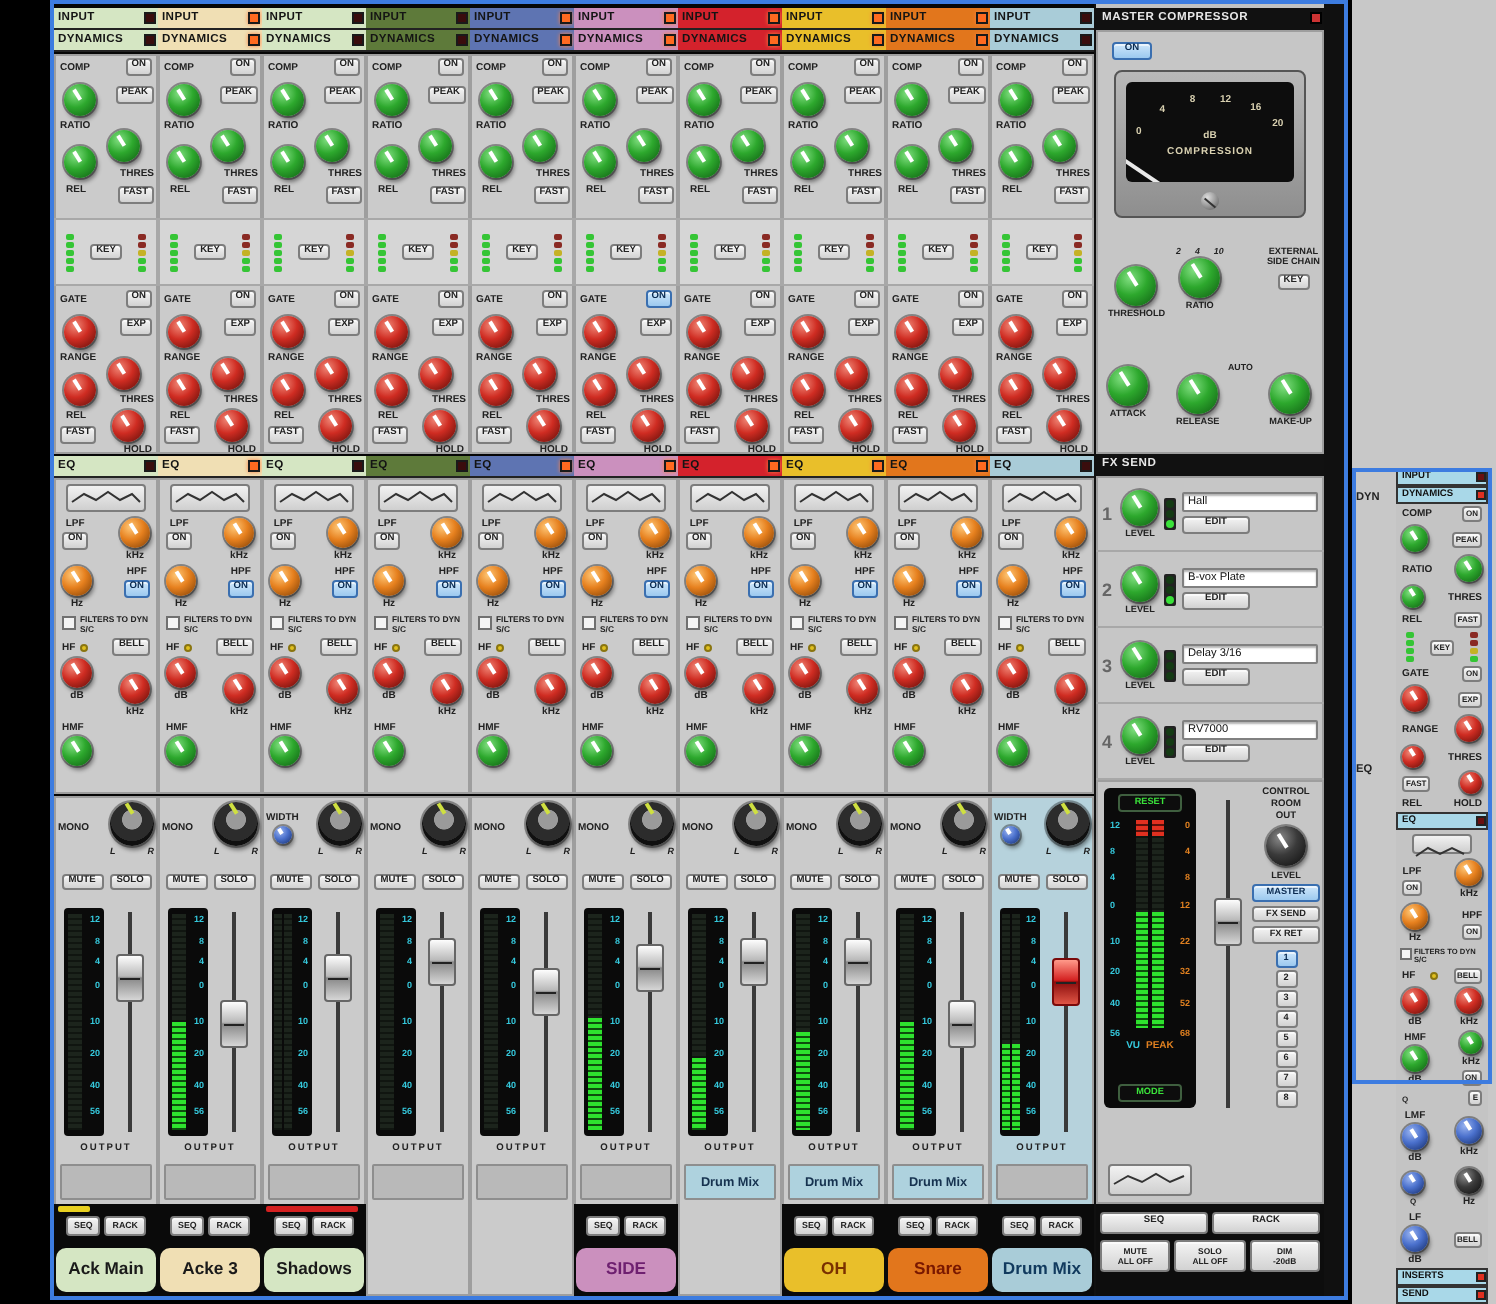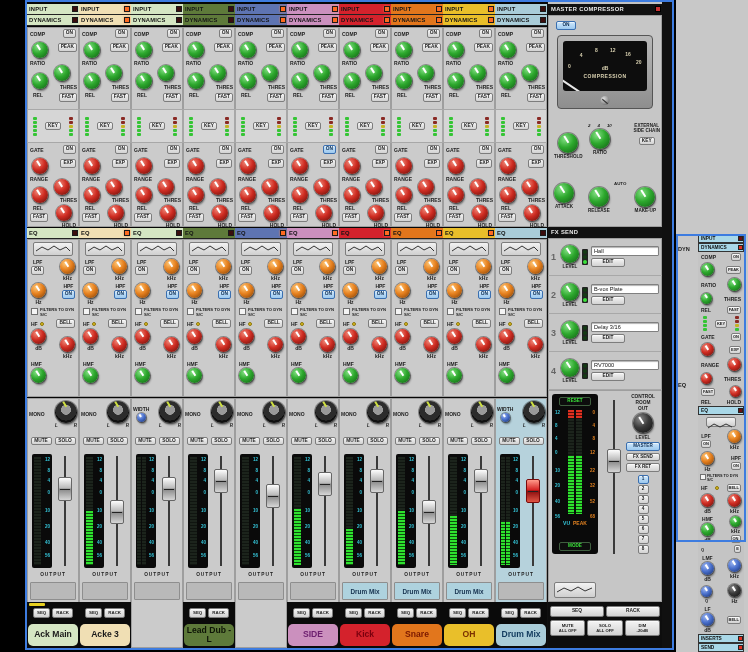--- a/index.html
+++ b/index.html
@@ -671,20 +671,32 @@
               </div>
         </div>
         <div class="ftrack">
               <div class="fcap" style="--fpos: 20%;"></div>
             </div>
       </div>
       <div class="outlab">OUTPUT</div>
       <div class="routing">
             <span></span>
           </div>
+      <div class="blackzone">
+        <div class="pkrow">
+              <i class="pkbar" style="--pkc: #d42020; --pkw: 46px;"></i>
+            </div>
+        <div class="srrow">
+          <button class="btn sr">SEQ</button>
+          <button class="btn sr">RACK</button>
+        </div>
+        <div class="nametab">
+              <span>Shadows</span>
+            </div>
+      </div>
     </div>
   </div>
       <div class="strip" style="--chc: #5e7a3a; --cht: #0d1405;">
     <div class="hdr" style="margin-top:2px">
       <span>INPUT</span>
       <i class="ind"></i>
     </div>
     <div class="hdr">
       <span>DYNAMICS</span>
       <i class="ind"></i>
@@ -826,32 +838,20 @@
               </div>
         </div>
         <div class="ftrack">
               <div class="fcap" style="--fpos: 13%;"></div>
             </div>
       </div>
       <div class="outlab">OUTPUT</div>
       <div class="routing">
             <span></span>
           </div>
-      <div class="blackzone">
-        <div class="pkrow">
-              <i class="pkbar"></i>
-            </div>
-        <div class="srrow">
-          <button class="btn sr">SEQ</button>
-          <button class="btn sr">RACK</button>
-        </div>
-        <div class="nametab">
-              <span>Lead Dub -L</span>
-            </div>
-      </div>
     </div>
   </div>
       <div class="strip indlit" style="--chc: #5e74b2; --cht: #0a1430;">
     <div class="hdr" style="margin-top:2px">
       <span>INPUT</span>
       <i class="ind"></i>
     </div>
     <div class="hdr">
       <span>DYNAMICS</span>
       <i class="ind"></i>
@@ -1315,30 +1315,185 @@
               </div>
         </div>
         <div class="ftrack">
               <div class="fcap" style="--fpos: 13%;"></div>
             </div>
       </div>
       <div class="outlab">OUTPUT</div>
       <div class="routing hasout">
             <span>Drum Mix</span>
           </div>
+    </div>
+  </div>
+      <div class="strip indlit" style="--chc: #e9bf2a; --cht: #7a3000;">
+    <div class="hdr" style="margin-top:2px">
+      <span>INPUT</span>
+      <i class="ind"></i>
+    </div>
+    <div class="hdr">
+      <span>DYNAMICS</span>
+      <i class="ind"></i>
+    </div>
+    <div class="panel dynpanel">
+      <div class="blk comp">
+        <span class="bl slab" style="left:3px;top:4px">COMP</span>
+        <button class="bl btn" style="right:3px;top:2px">ON</button>
+        <div class="bl knob green k16" style="left:5px;top:15px"></div>
+        <button class="bl btn" style="right:2px;top:16px">PEAK</button>
+        <span class="bl slab" style="left:3px;top:33px">RATIO</span>
+        <div class="bl knob green k16" style="left:27px;top:38px"></div>
+        <div class="bl knob green k16" style="left:5px;top:46px"></div>
+        <span class="bl slab" style="right:2px;top:57px">THRES</span>
+        <span class="bl slab" style="left:6px;top:65px">REL</span>
+        <button class="bl btn" style="right:2px;top:66px">FAST</button>
+      </div>
+      <div class="keyrow">
+        <span class="ledcol">
+          <i class="led g"></i>
+              <i class="led g"></i>
+              <i class="led g"></i>
+              <i class="led g"></i>
+              <i class="led g"></i>
+        </span>
+        <button class="btn">KEY</button>
+        <span class="ledcol">
+          <i class="led dim"></i>
+              <i class="led dim"></i>
+              <i class="led y"></i>
+              <i class="led g"></i>
+              <i class="led g"></i>
+        </span>
+      </div>
+      <div class="blk gate">
+        <span class="bl slab" style="left:3px;top:4px">GATE</span>
+        <button class="bl btn b-on2" style="right:3px;top:2px">ON</button>
+        <button class="bl btn" style="right:3px;top:16px">EXP</button>
+        <div class="bl knob red k16" style="left:5px;top:15px"></div>
+        <span class="bl slab" style="left:3px;top:33px">RANGE</span>
+        <div class="bl knob red k16" style="left:27px;top:36px"></div>
+        <span class="bl slab" style="right:2px;top:54px">THRES</span>
+        <div class="bl knob red k16" style="left:5px;top:44px"></div>
+        <span class="bl slab" style="left:6px;top:62px">REL</span>
+        <button class="bl btn" style="left:3px;top:70px">FAST</button>
+        <div class="bl knob red k16" style="left:29px;top:62px"></div>
+        <span class="bl slab" style="right:3px;top:79px">HOLD</span>
+      </div>
+    </div>
+    <div class="hdr eqhdr">
+      <span>EQ</span>
+      <i class="ind"></i>
+    </div>
+    <div class="panel eqpanel">
+      <button class="curvebtn">
+        <svg width="38" height="12" viewBox="0 0 38 12">
+              <polyline points="2,8 8,4 14,7 20,3 26,7 32,4 36,8" fill="none" stroke="#333" stroke-width="1"></polyline>
+            </svg>
+      </button>
+      <div class="eqrow">
+        <div class="eqcol">
+              <span class="slab">LPF</span>
+          <button class="btn">ON</button>
+            </div>
+        <div class="eqcol">
+              <div class="knob orange k15"></div>
+          <span class="slab">kHz</span>
+            </div>
+      </div>
+      <div class="eqrow">
+        <div class="eqcol">
+              <div class="knob orange k15"></div>
+          <span class="slab">Hz</span>
+            </div>
+        <div class="eqcol">
+              <span class="slab">HPF</span>
+          <button class="btn hpfon">ON</button>
+            </div>
+      </div>
+      <div class="filtrow">
+            <span class="cb"></span>
+        <span class="fl slab">FILTERS TO DYN S/C</span>
+          </div>
+      <div class="hfrow">
+            <span class="slab">HF</span>
+        <i class="yled"></i>
+        <button class="btn">BELL</button>
+          </div>
+      <div class="eqrow">
+        <div class="eqcol">
+              <div class="knob red k15"></div>
+          <span class="slab">dB</span>
+            </div>
+        <div class="eqcol" style="margin-top:8px">
+              <div class="knob red k15"></div>
+          <span class="slab">kHz</span>
+            </div>
+      </div>
+      <div class="hfrow">
+            <span class="slab">HMF</span>
+          </div>
+      <div class="eqrow">
+            <div class="eqcol">
+              <div class="knob green k15"></div>
+            </div>
+          </div>
+    </div>
+    <div class="panel faderpanel">
+      <div class="panrow">
+        <span class="slab monolab">MONO</span>
+
+        <div class="panwrap">
+              <div class="knob pan k22"></div>
+          <span class="lr">
+                <i>L</i>
+                <i>R</i>
+              </span>
+            </div>
+      </div>
+      <div class="msrow">
+        <button class="btn mbtn">MUTE</button>
+        <button class="btn mbtn">SOLO</button>
+      </div>
+      <div class="meterrow">
+        <div class="meter">
+          <div class="mbar b1">
+                <div class="mfill" style="height: 45%;"></div>
+              </div>
+
+          <div class="mscale">
+                <span>12</span>
+                <span>8</span>
+                <span>4</span>
+                <span>0</span>
+                <span>10</span>
+                <span>20</span>
+                <span>40</span>
+                <span>56</span>
+              </div>
+        </div>
+        <div class="ftrack">
+              <div class="fcap" style="--fpos: 13%;"></div>
+            </div>
+      </div>
+      <div class="outlab">OUTPUT</div>
+      <div class="routing hasout">
+            <span>Drum Mix</span>
+          </div>
       <div class="blackzone">
         <div class="pkrow">
               <i class="pkbar"></i>
             </div>
         <div class="srrow">
           <button class="btn sr">SEQ</button>
           <button class="btn sr">RACK</button>
         </div>
         <div class="nametab">
-              <span>Kick</span>
+              <span>OH</span>
             </div>
       </div>
     </div>
   </div>
       <div class="strip indlit" style="--chc: #e2761c; --cht: #791800;">
     <div class="hdr" style="margin-top:2px">
       <span>INPUT</span>
       <i class="ind"></i>
     </div>
     <div class="hdr">
@@ -1492,187 +1647,20 @@
       <div class="blackzone">
         <div class="pkrow">
               <i class="pkbar"></i>
             </div>
         <div class="srrow">
           <button class="btn sr">SEQ</button>
           <button class="btn sr">RACK</button>
         </div>
         <div class="nametab">
               <span>Snare</span>
-            </div>
-      </div>
-    </div>
-  </div>
-      <div class="strip indlit" style="--chc: #e9bf2a; --cht: #7a3000;">
-    <div class="hdr" style="margin-top:2px">
-      <span>INPUT</span>
-      <i class="ind"></i>
-    </div>
-    <div class="hdr">
-      <span>DYNAMICS</span>
-      <i class="ind"></i>
-    </div>
-    <div class="panel dynpanel">
-      <div class="blk comp">
-        <span class="bl slab" style="left:3px;top:4px">COMP</span>
-        <button class="bl btn" style="right:3px;top:2px">ON</button>
-        <div class="bl knob green k16" style="left:5px;top:15px"></div>
-        <button class="bl btn" style="right:2px;top:16px">PEAK</button>
-        <span class="bl slab" style="left:3px;top:33px">RATIO</span>
-        <div class="bl knob green k16" style="left:27px;top:38px"></div>
-        <div class="bl knob green k16" style="left:5px;top:46px"></div>
-        <span class="bl slab" style="right:2px;top:57px">THRES</span>
-        <span class="bl slab" style="left:6px;top:65px">REL</span>
-        <button class="bl btn" style="right:2px;top:66px">FAST</button>
-      </div>
-      <div class="keyrow">
-        <span class="ledcol">
-          <i class="led g"></i>
-              <i class="led g"></i>
-              <i class="led g"></i>
-              <i class="led g"></i>
-              <i class="led g"></i>
-        </span>
-        <button class="btn">KEY</button>
-        <span class="ledcol">
-          <i class="led dim"></i>
-              <i class="led dim"></i>
-              <i class="led y"></i>
-              <i class="led g"></i>
-              <i class="led g"></i>
-        </span>
-      </div>
-      <div class="blk gate">
-        <span class="bl slab" style="left:3px;top:4px">GATE</span>
-        <button class="bl btn b-on2" style="right:3px;top:2px">ON</button>
-        <button class="bl btn" style="right:3px;top:16px">EXP</button>
-        <div class="bl knob red k16" style="left:5px;top:15px"></div>
-        <span class="bl slab" style="left:3px;top:33px">RANGE</span>
-        <div class="bl knob red k16" style="left:27px;top:36px"></div>
-        <span class="bl slab" style="right:2px;top:54px">THRES</span>
-        <div class="bl knob red k16" style="left:5px;top:44px"></div>
-        <span class="bl slab" style="left:6px;top:62px">REL</span>
-        <button class="bl btn" style="left:3px;top:70px">FAST</button>
-        <div class="bl knob red k16" style="left:29px;top:62px"></div>
-        <span class="bl slab" style="right:3px;top:79px">HOLD</span>
-      </div>
-    </div>
-    <div class="hdr eqhdr">
-      <span>EQ</span>
-      <i class="ind"></i>
-    </div>
-    <div class="panel eqpanel">
-      <button class="curvebtn">
-        <svg width="38" height="12" viewBox="0 0 38 12">
-              <polyline points="2,8 8,4 14,7 20,3 26,7 32,4 36,8" fill="none" stroke="#333" stroke-width="1"></polyline>
-            </svg>
-      </button>
-      <div class="eqrow">
-        <div class="eqcol">
-              <span class="slab">LPF</span>
-          <button class="btn">ON</button>
-            </div>
-        <div class="eqcol">
-              <div class="knob orange k15"></div>
-          <span class="slab">kHz</span>
-            </div>
-      </div>
-      <div class="eqrow">
-        <div class="eqcol">
-              <div class="knob orange k15"></div>
-          <span class="slab">Hz</span>
-            </div>
-        <div class="eqcol">
-              <span class="slab">HPF</span>
-          <button class="btn hpfon">ON</button>
-            </div>
-      </div>
-      <div class="filtrow">
-            <span class="cb"></span>
-        <span class="fl slab">FILTERS TO DYN S/C</span>
-          </div>
-      <div class="hfrow">
-            <span class="slab">HF</span>
-        <i class="yled"></i>
-        <button class="btn">BELL</button>
-          </div>
-      <div class="eqrow">
-        <div class="eqcol">
-              <div class="knob red k15"></div>
-          <span class="slab">dB</span>
-            </div>
-        <div class="eqcol" style="margin-top:8px">
-              <div class="knob red k15"></div>
-          <span class="slab">kHz</span>
-            </div>
-      </div>
-      <div class="hfrow">
-            <span class="slab">HMF</span>
-          </div>
-      <div class="eqrow">
-            <div class="eqcol">
-              <div class="knob green k15"></div>
-            </div>
-          </div>
-    </div>
-    <div class="panel faderpanel">
-      <div class="panrow">
-        <span class="slab monolab">MONO</span>
-
-        <div class="panwrap">
-              <div class="knob pan k22"></div>
-          <span class="lr">
-                <i>L</i>
-                <i>R</i>
-              </span>
-            </div>
-      </div>
-      <div class="msrow">
-        <button class="btn mbtn">MUTE</button>
-        <button class="btn mbtn">SOLO</button>
-      </div>
-      <div class="meterrow">
-        <div class="meter">
-          <div class="mbar b1">
-                <div class="mfill" style="height: 45%;"></div>
-              </div>
-
-          <div class="mscale">
-                <span>12</span>
-                <span>8</span>
-                <span>4</span>
-                <span>0</span>
-                <span>10</span>
-                <span>20</span>
-                <span>40</span>
-                <span>56</span>
-              </div>
-        </div>
-        <div class="ftrack">
-              <div class="fcap" style="--fpos: 13%;"></div>
-            </div>
-      </div>
-      <div class="outlab">OUTPUT</div>
-      <div class="routing hasout">
-            <span>Drum Mix</span>
-          </div>
-      <div class="blackzone">
-        <div class="pkrow">
-              <i class="pkbar"></i>
-            </div>
-        <div class="srrow">
-          <button class="btn sr">SEQ</button>
-          <button class="btn sr">RACK</button>
-        </div>
-        <div class="nametab">
-              <span>OH</span>
             </div>
       </div>
     </div>
   </div>
       <div class="strip stereo redf" style="--chc: #a9ccd8; --cht: #113a5e; --fpbg: #b6d2dc;">
     <div class="hdr" style="margin-top:2px">
       <span>INPUT</span>
       <i class="ind"></i>
     </div>
     <div class="hdr">

